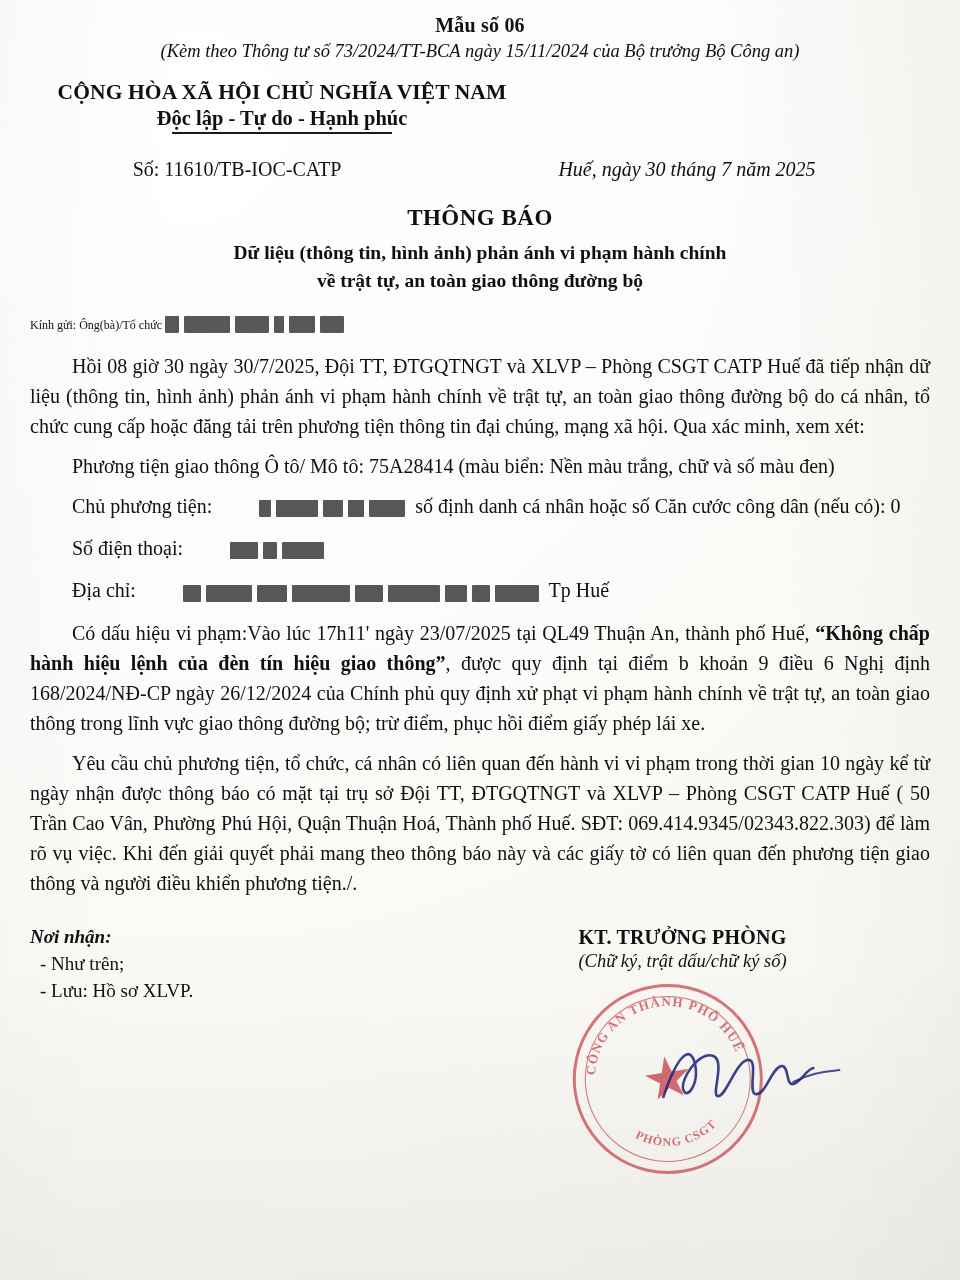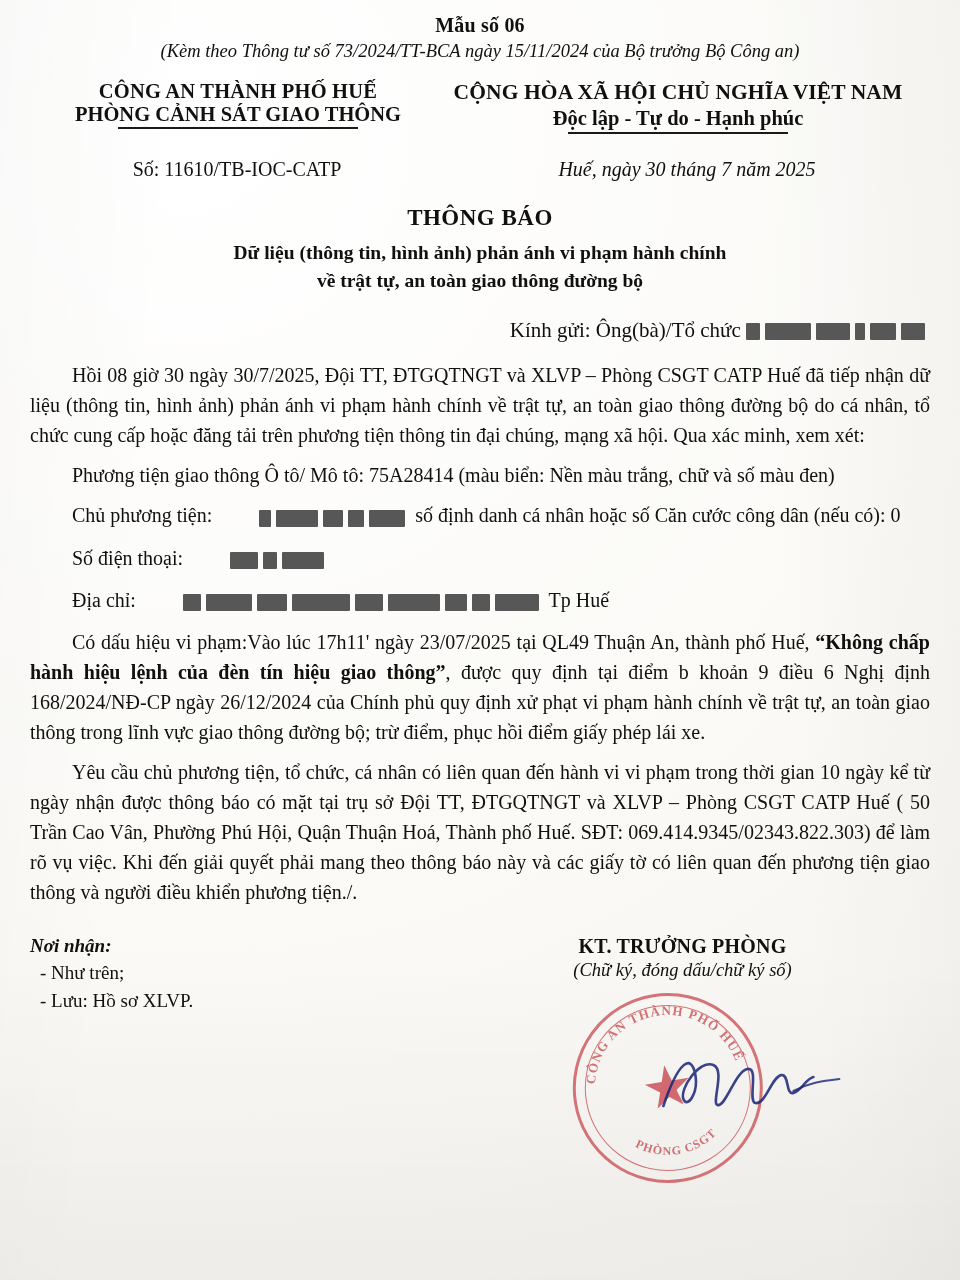--- a/index.html
+++ b/index.html
@@ -134,22 +134,22 @@
   .subtitle {
     text-align: center;
     font-weight: bold;
     font-size: 19.5px;
     margin-top: 8px;
     line-height: 1.45;
     padding: 0 30px;
   }
 
   .recipient {
-    text-align: right;
-    font-size: 21px;
+    text-align: left;
+    font-size: 12px;
     margin-top: 22px;
     position: relative;
   }
   .redact {
     display: inline-block;
     vertical-align: middle;
     position: relative;
     top: -2px;
   }
   .redact i {
@@ -256,24 +256,20 @@
 </head>
 <body>
 
 <div class="page">
   <div class="paper-shade"></div>
 
   <div class="form-no">Mẫu số 06</div>
   <div class="form-ref">(Kèm theo Thông tư số 73/2024/TT-BCA ngày 15/11/2024 của Bộ trưởng Bộ Công an)</div>
 
   <div class="header-row">
-    <div class="header-left">
-      <div class="org1">CÔNG AN THÀNH PHỐ HUẾ</div>
-      <div class="org2">PHÒNG CẢNH SÁT GIAO THÔNG</div>
-    </div>
     <div class="header-right">
       <div class="nation1">CỘNG HÒA XÃ HỘI CHỦ NGHĨA VIỆT NAM</div>
       <div class="nation2">Độc lập - Tự do - Hạnh phúc</div>
     </div>
   </div>
 
   <div class="row2">
     <div class="doc-no">Số: 11610/TB-IOC-CATP</div>
     <div class="doc-date">Huế, ngày 30 tháng 7 năm 2025</div>
   </div>
@@ -326,21 +322,21 @@
   </div>
 
   <div class="footer">
     <div class="footer-left">
       <div class="nn">Nơi nhận:</div>
       <div class="li">- Như trên;</div>
       <div class="li">- Lưu: Hồ sơ XLVP.</div>
     </div>
     <div class="footer-right">
       <div class="sig-role1">KT. TRƯỞNG PHÒNG</div>
-      <div class="sig-note">(Chữ ký, đóng dấu/chữ ký số)</div>
+      <div class="sig-note">(Chữ ký, trật dấu/chữ ký số)</div>
 
       <div class="seal">
         <div class="ring-outer"></div>
         <div class="ring-inner"></div>
         <div class="star"></div>
         <svg class="seal-text" viewBox="0 0 190 190" width="190" height="190">
           <defs>
             <path id="arcTop" d="M 22,95 A 73,73 0 0 1 168,95"></path>
             <path id="arcBottom" d="M 28,95 A 67,67 0 0 0 162,95"></path>
           </defs>

